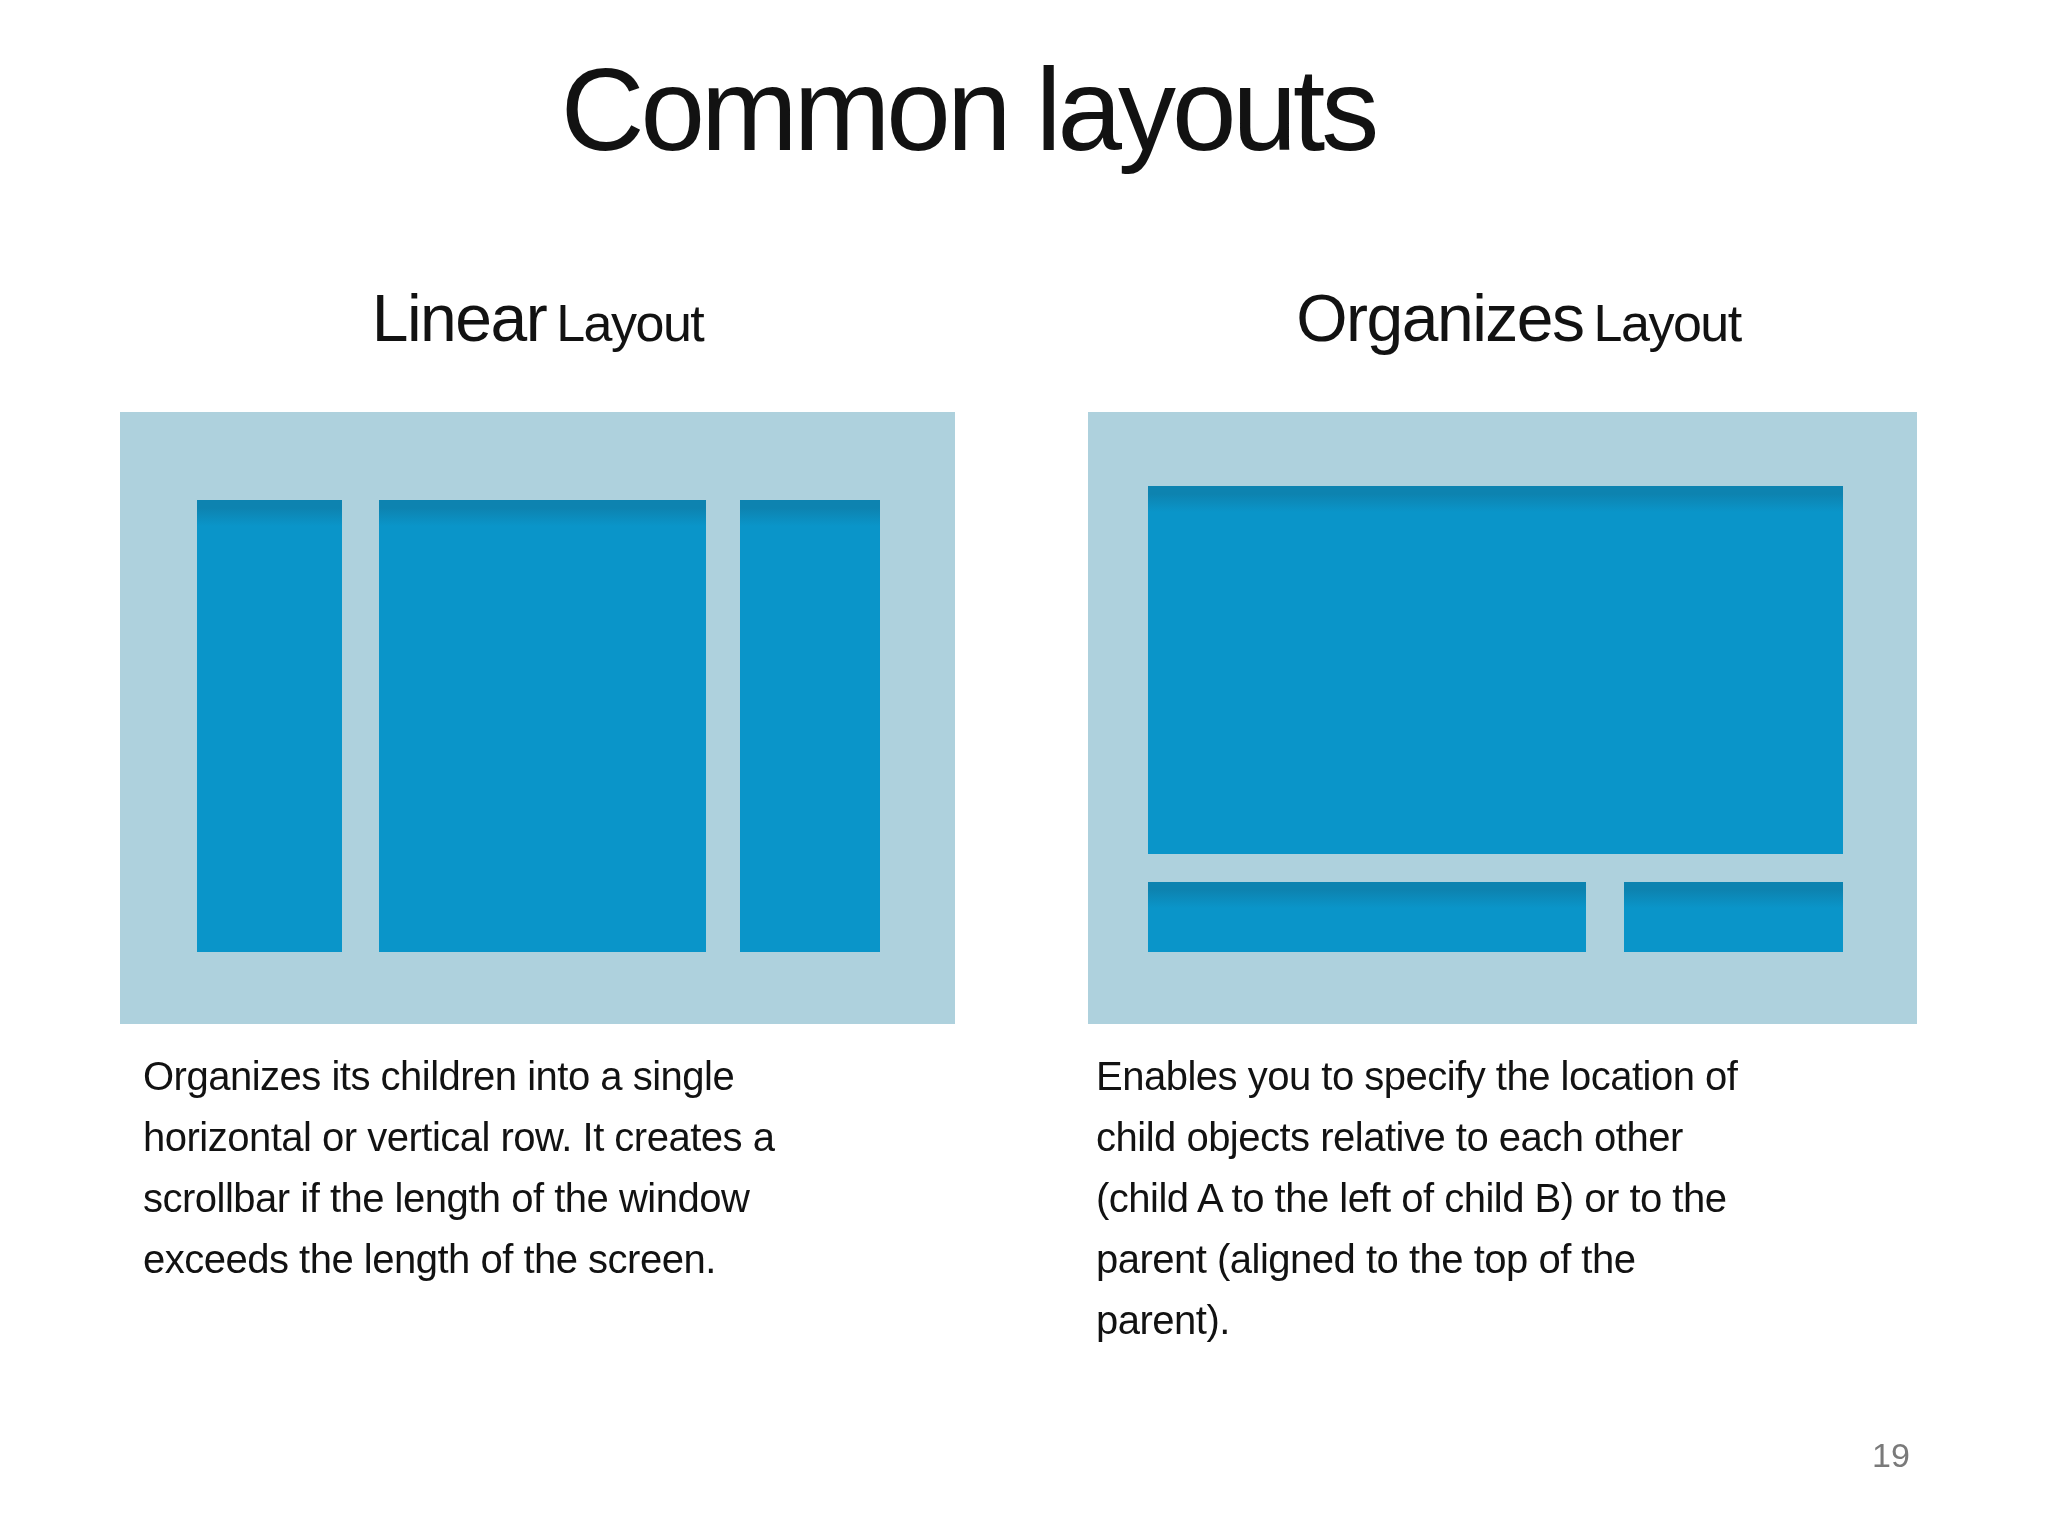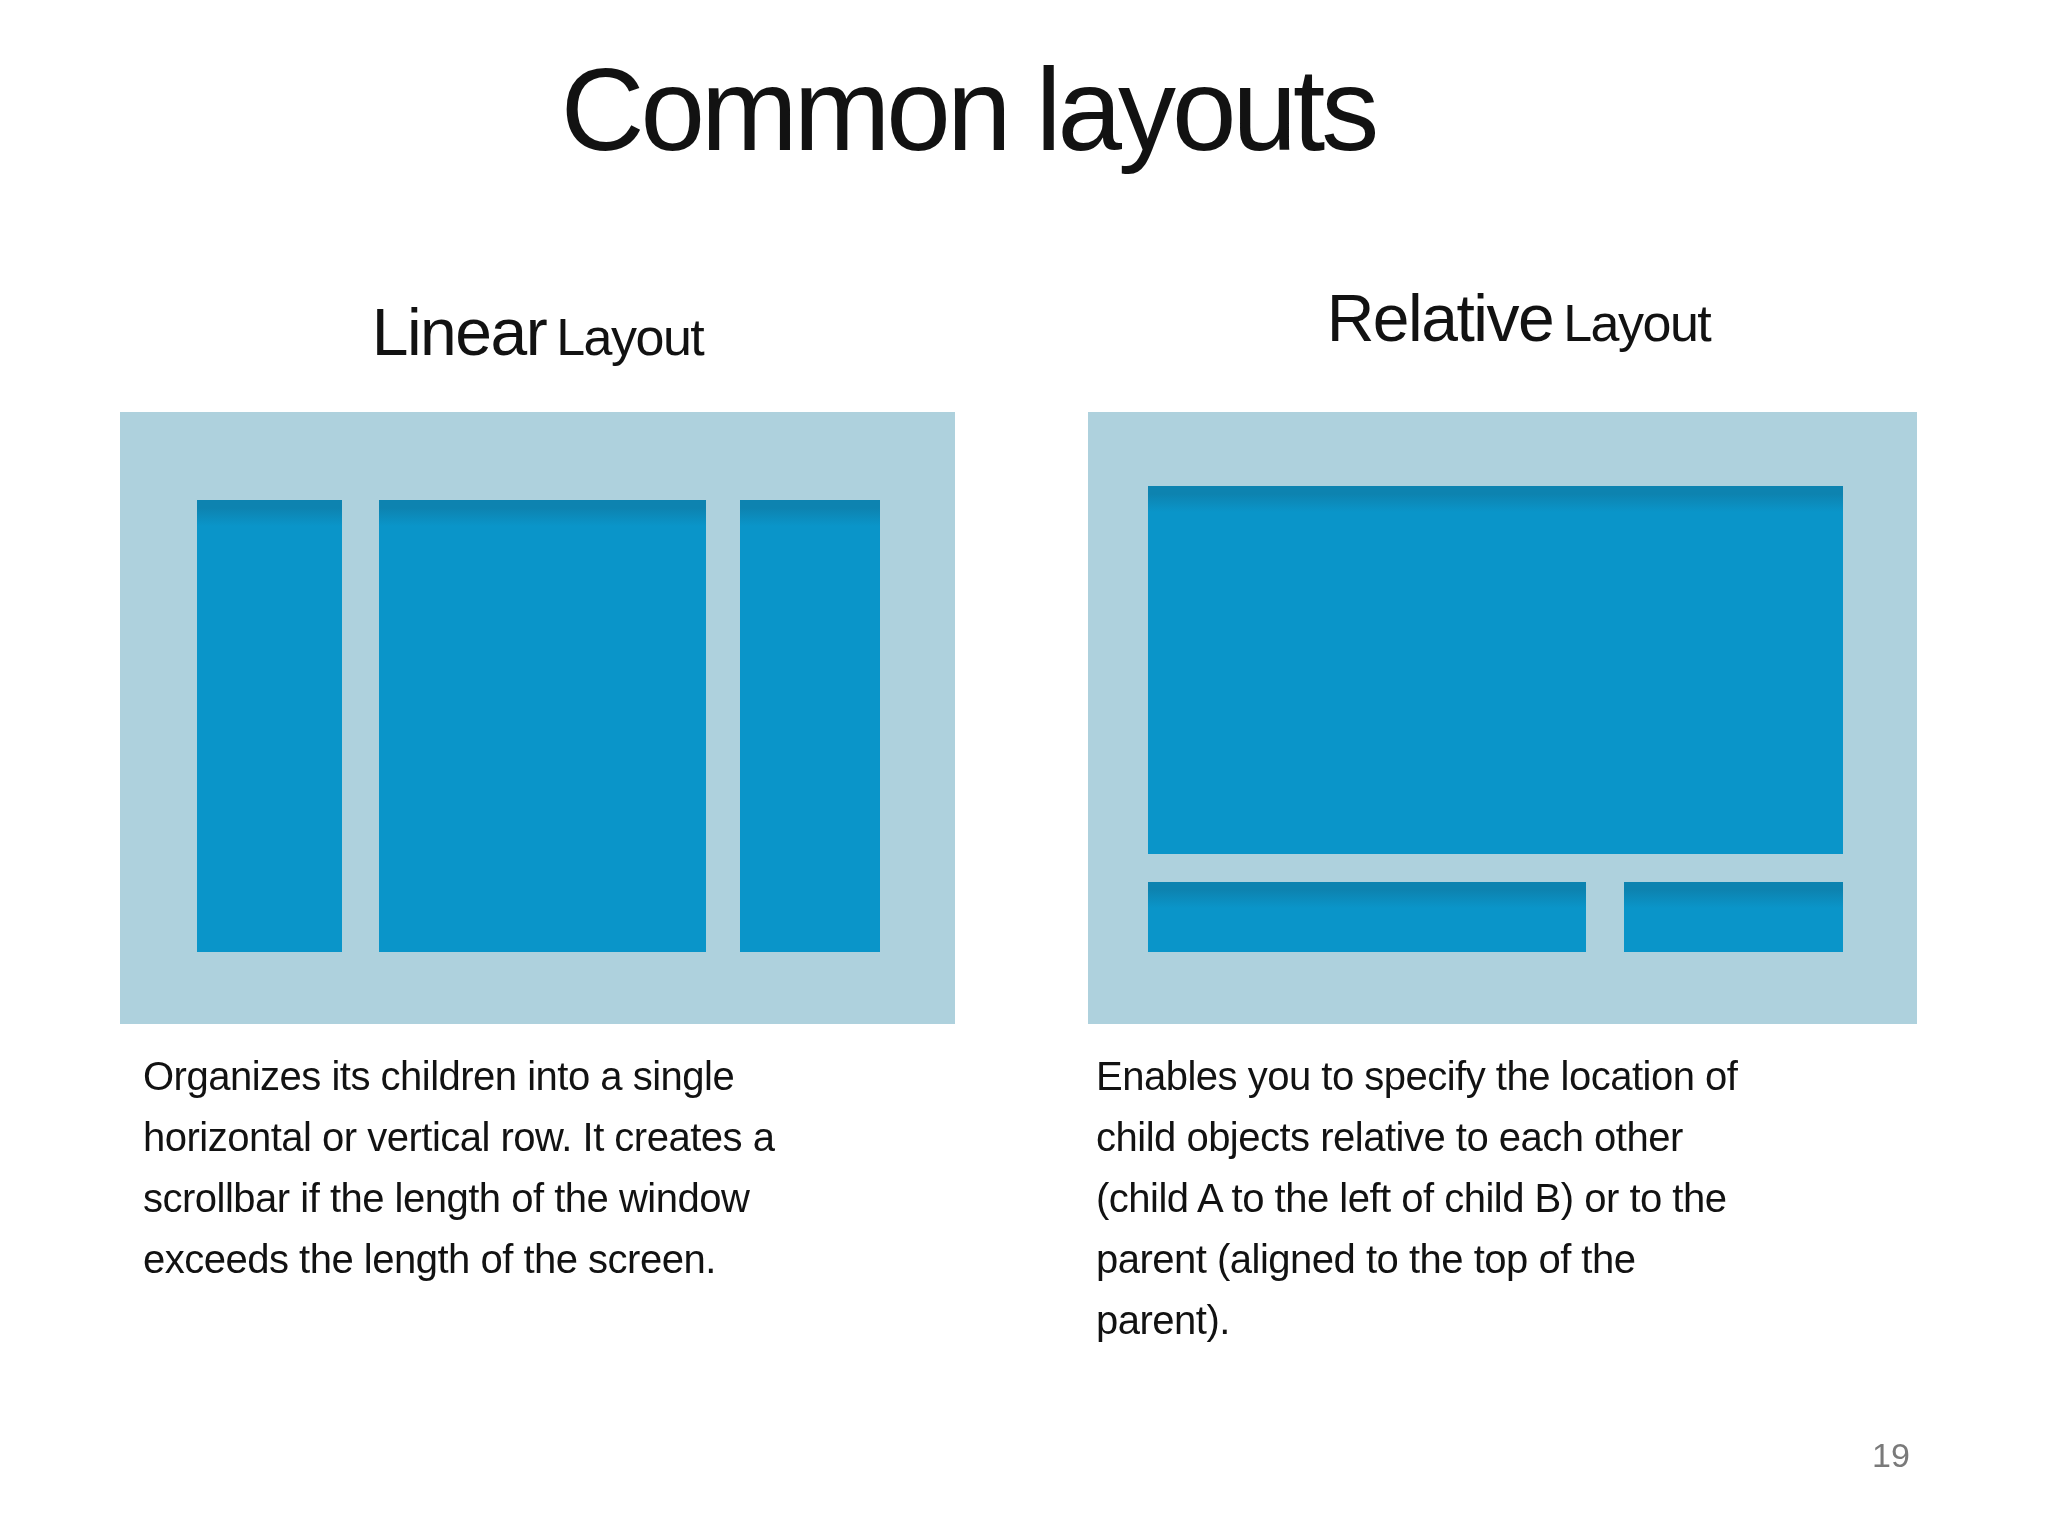--- a/index.html
+++ b/index.html
@@ -22,21 +22,21 @@
     margin:0;text-align:center;
     font-size:116px;font-weight:400;letter-spacing:-4px;
     color:var(--text);line-height:1.25;
   }
   .heading{
     position:absolute;text-align:center;color:var(--text);
     white-space:nowrap;letter-spacing:-1.5px;
   }
   .heading .hw1{font-size:66px;}
   .heading .hw2{font-size:52px;margin-left:10px;}
-  .heading-linear{left:120px;top:294px;width:835px;}
+  .heading-linear{left:120px;top:280px;width:835px;}
   .heading-relative{left:1104px;top:280px;width:829px;}
   .panel{
     position:absolute;background:var(--panel_bg);
   }
   .panel-linear{left:120px;top:412px;width:835px;height:612px;}
   .panel-relative{left:1088px;top:412px;width:829px;height:612px;}
   .blk{
     position:absolute;
     background:linear-gradient(180deg, var(--block_top) 0px, var(--block_top) 8px, var(--block) 26px);
   }
@@ -57,21 +57,21 @@
 
 <div class="slide">
 
   <h1 class="title">Common layouts</h1>
 
   <div class="heading heading-linear">
     <span class="hw1">Linear</span><span class="hw2">Layout</span>
   </div>
 
   <div class="heading heading-relative">
-    <span class="hw1">Relative</span><span class="hw2">Layout</span>
+    <span class="hw1">Organizes</span><span class="hw2">Layout</span>
   </div>
 
   <div class="panel panel-linear">
     <div class="blk" style="left:77px;top:88px;width:145px;height:452px"></div>
     <div class="blk" style="left:259px;top:88px;width:327px;height:452px"></div>
     <div class="blk" style="left:620px;top:88px;width:140px;height:452px"></div>
   </div>
 
   <div class="panel panel-relative">
     <div class="blk" style="left:60px;top:74px;width:695px;height:368px"></div>

